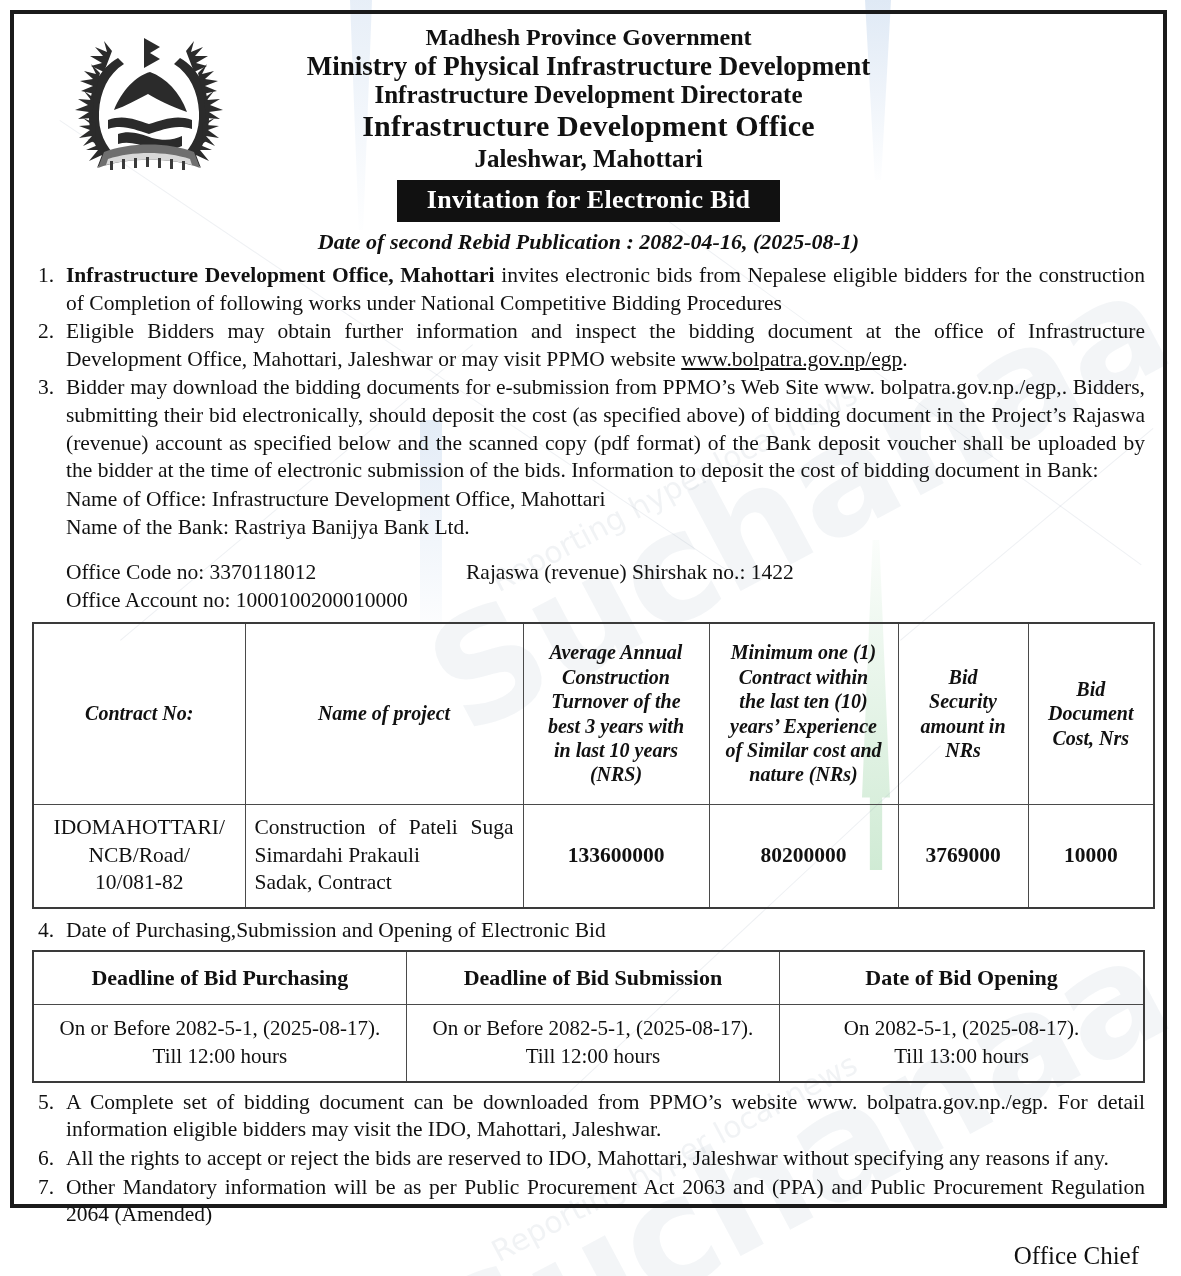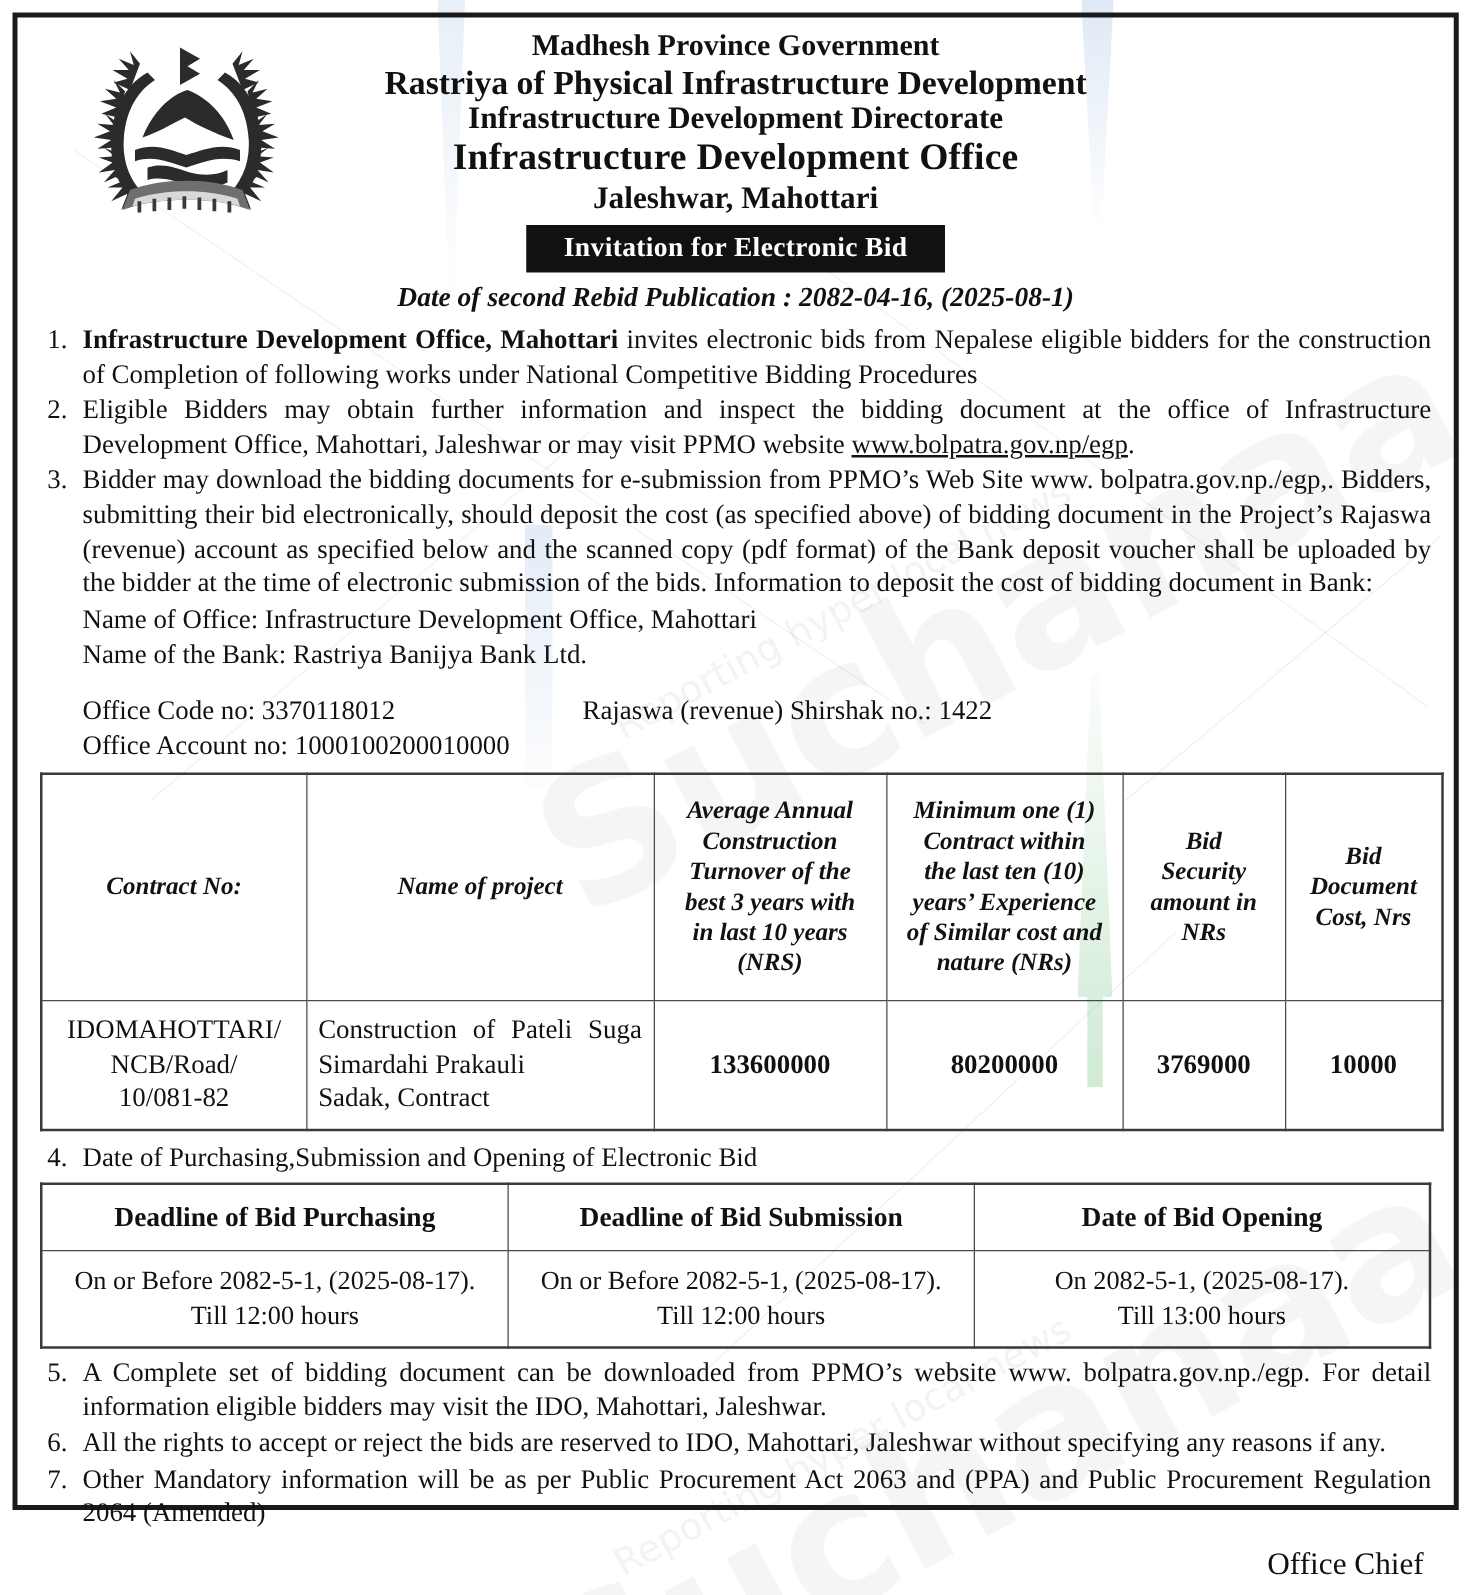--- a/index.html
+++ b/index.html
@@ -97,21 +97,21 @@
   .hl2 { font-size: 27px; font-weight: 700; line-height: 1.12; }
   .hl3 { font-size: 25px; font-weight: 700; line-height: 1.12; }
   .hl4 { font-size: 30px; font-weight: 700; line-height: 1.16; letter-spacing: .2px; }
   .hl5 { font-size: 25px; font-weight: 700; line-height: 1.2; }
 
   .banner-wrap { margin-top: 6px; }
   .banner {
     display: inline-block;
     background: #111111;
     color: #ffffff;
-    font-size: 22px;
+    font-size: 26px;
     font-weight: 700;
     padding: 5px 30px 7px 30px;
     letter-spacing: .3px;
   }
   .pubdate {
     margin-top: 7px;
     font-size: 22px;
     font-weight: 700;
     font-style: italic;
   }
@@ -315,21 +315,21 @@
           <rect x="60" y="130" width="3" height="10"></rect>
           <rect x="72" y="129" width="3" height="10"></rect>
           <rect x="84" y="130" width="3" height="10"></rect>
           <rect x="96" y="131" width="3" height="10"></rect>
           <rect x="108" y="133" width="3" height="9"></rect>
         </g>
       </svg>
     </div>
 
     <div class="hl1">Madhesh Province Government</div>
-    <div class="hl2">Rastriya of Physical Infrastructure Development</div>
+    <div class="hl2">Ministry of Physical Infrastructure Development</div>
     <div class="hl3">Infrastructure Development Directorate</div>
     <div class="hl4">Infrastructure Development Office</div>
     <div class="hl5">Jaleshwar, Mahottari</div>
 
     <div class="banner-wrap">
       <div class="banner">Invitation for Electronic Bid</div>
     </div>
 
     <div class="pubdate">Date of second Rebid Publication : 2082-04-16, (2025-08-1)</div>
   </div>

